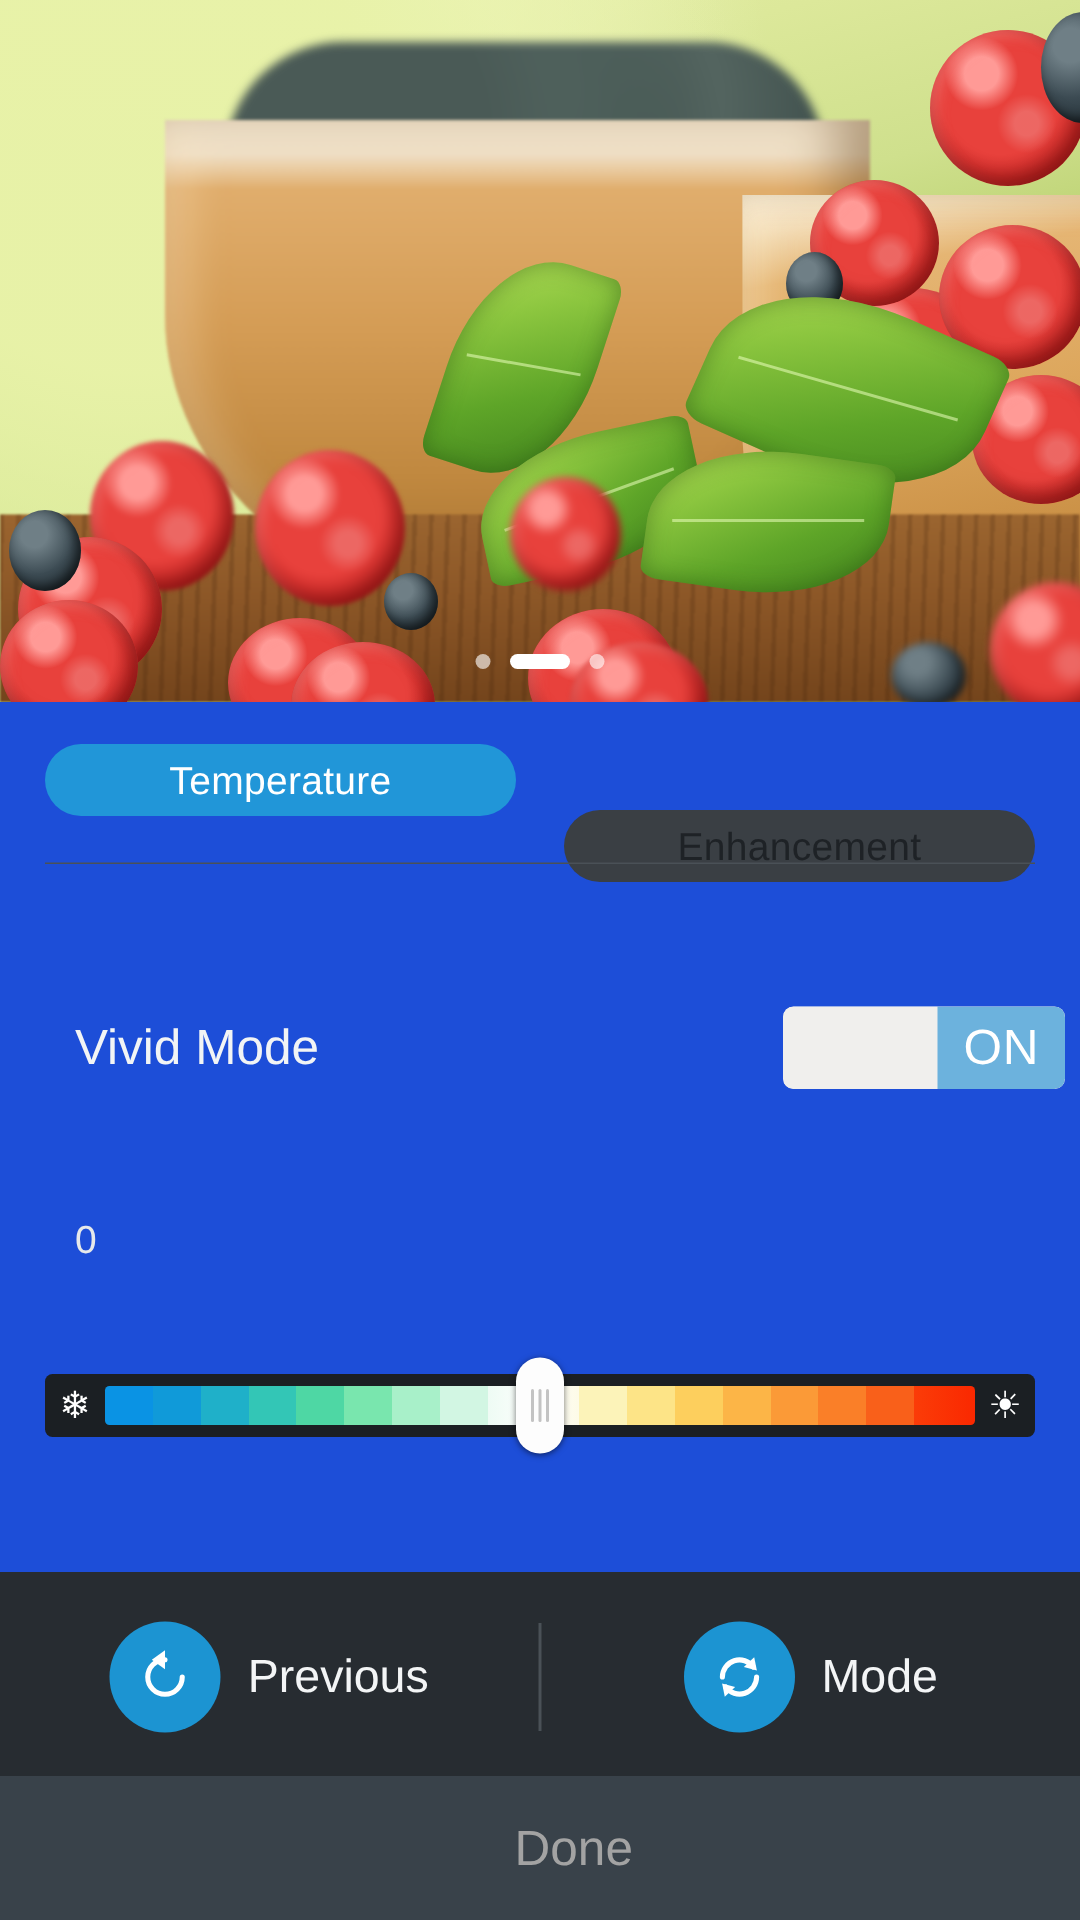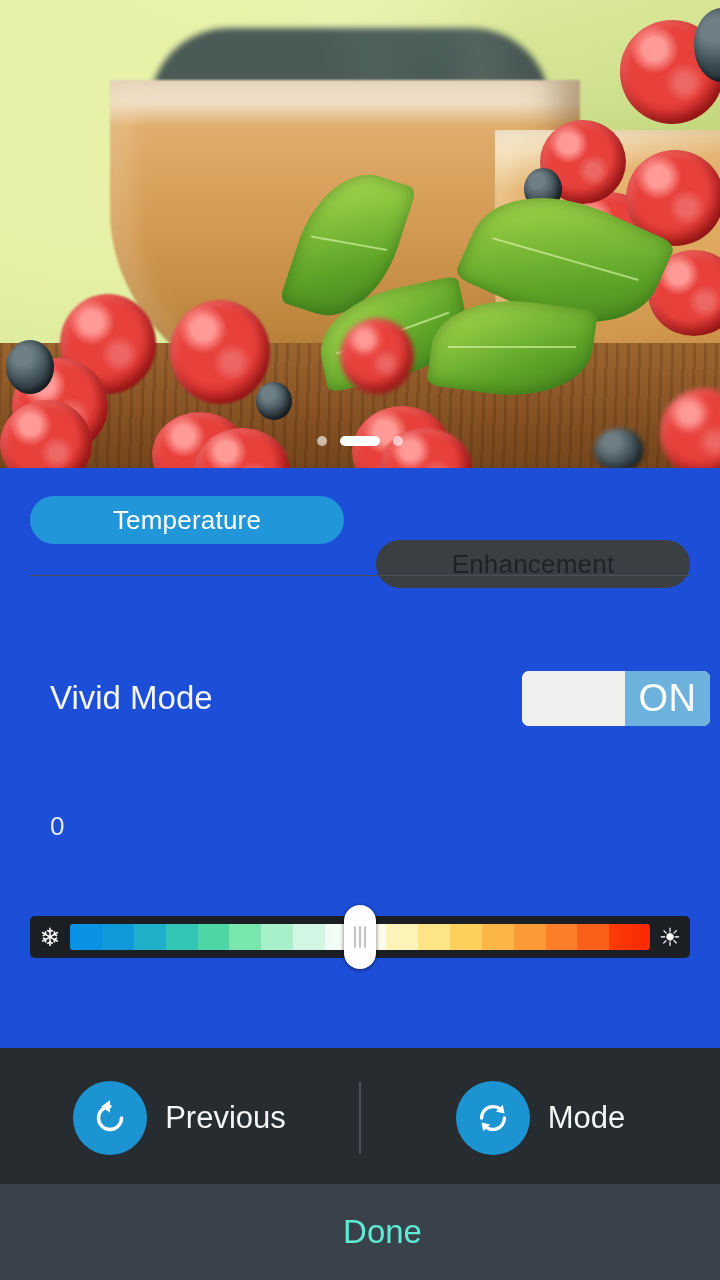--- a/index.html
+++ b/index.html
@@ -128,21 +128,21 @@
 
   
   .toggle{
     width:188px; height:55px; border-radius:7px; overflow:hidden;
     display:flex; cursor:pointer; background:#f0efed;
   }
   .toggle .knob{ width:103px; height:100%; background:#f0efed; border-radius:7px 0 0 7px; }
   .toggle .on{
     flex:1; height:100%; background:#6cb2dd; border-radius:0 7px 7px 0;
     display:flex; align-items:center; justify-content:center;
-    color:#ffffff; font-size:38px; letter-spacing:.5px;
+    color:#ffffff; font-size:33px; letter-spacing:.5px;
   }
 
   
   .slider-wrap{
     position:absolute; left:30px; top:448px; width:660px; height:42px;
     background:#1b1f23; border-radius:5px;
     display:flex; align-items:center; cursor:pointer;
   }
   .ico-snow, .ico-sun{
     width:40px; height:42px; flex:0 0 40px;
@@ -202,21 +202,21 @@
   }
   .act .txt{ font-size:31px; color:#f3f5f6; }
   .vdiv{ width:2px; height:72px; background:#4a5157; flex:0 0 2px; }
 
   
   .bottom{
     position:absolute; left:0; top:1184px; width:720px; height:96px;
     background:#39424a;
     display:flex; align-items:center; justify-content:center; cursor:pointer;
   }
-  .bottom .done{ font-size:33px; color:#5eead4;margin-left:45px; }
+  .bottom .done{ font-size:33px; color:#a3a3a3;margin-left:45px; }
 </style>
 </head>
 <body>
 
 <div id="screen">
 
   <div class="preview">
     <div class="photo-bg"></div>
 
     <div class="berries-back"></div>

